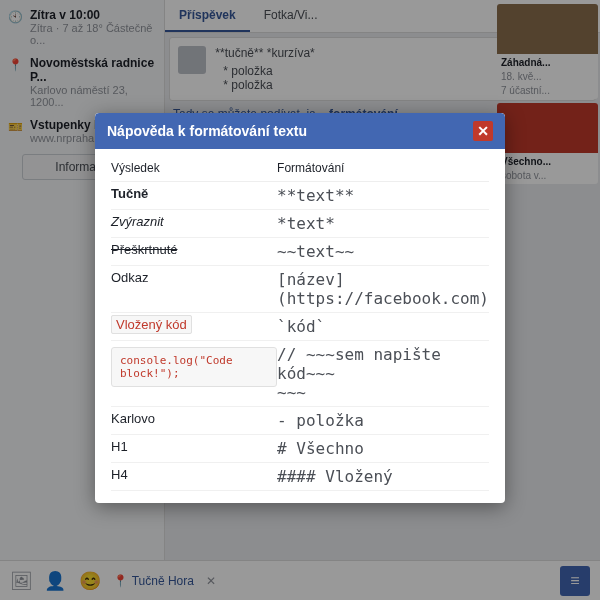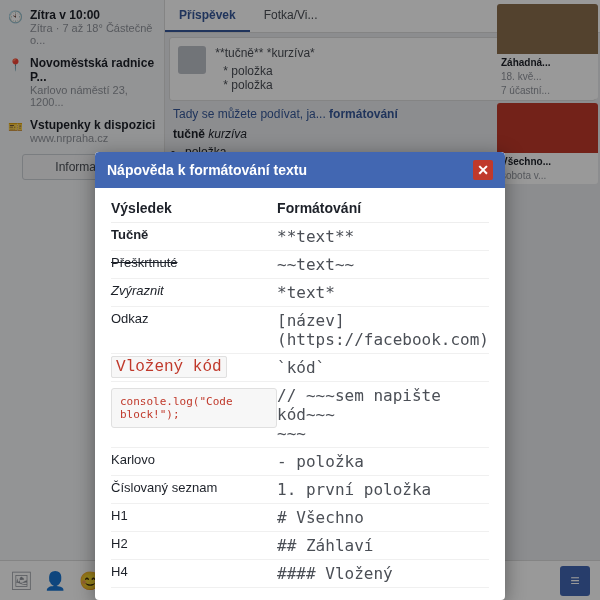--- a/index.html
+++ b/index.html
@@ -225,21 +225,21 @@
 
     
     .modal-overlay {
       position: absolute;
       top: 0; left: 0;
       width: 600px;
       height: 600px;
       background: rgba(0,0,0,0.4);
       z-index: 10;
       display: flex;
-      align-items: flex-end;
+      align-items: center;
       justify-content: center;
       padding-top: 15px;
     }
 
     
     .modal {
       background: #fff;
       border-radius: 4px;
       width: 410px;
       max-height: 570px;
@@ -272,22 +272,22 @@
     }
     .modal-body {
       padding: 12px 16px;
     }
     .modal-table {
       width: 100%;
       border-collapse: collapse;
     }
     .modal-table th {
       text-align: left;
-      font-size: 14px;
-      font-weight: bold;
+      font-size: 12px;
+      font-weight: normal;
       color: #1d2129;
       padding-bottom: 6px;
       border-bottom: 1px solid #eee;
       margin-top: 34px;
     }
     .modal-table td {
       padding: 4px 0;
       font-size: 13px;
       vertical-align: top;
     }
@@ -299,22 +299,22 @@
       color: #4b4f56;
       font-family: monospace;
       font-size: 16px;
     }
 
     .code-inline {
       background: #f7f7f7;
       border: 1px solid #e0e0e0;
       border-radius: 2px;
       padding: 1px 4px;
-      font-family: Liberation Mono, monospace;
-      font-size: 16px;
+      font-family: Liberation Sans, sans-serif;
+      font-size: 13px;
       color: #c0392b;
     }
     .code-block {
       background: #f7f7f7;
       border: 1px solid #e0e0e0;
       border-radius: 3px;
       padding: 6px 8px;
       font-family: monospace;
       font-size: 11px;
       color: #c0392b;
@@ -429,58 +429,50 @@
             <th>Výsledek</th>
             <th>Formátování</th>
           </tr>
         </thead>
         <tbody id="modal-rows">
         <tr class="row-divider">
               <td><b>Tučně</b></td>
               <td class="format-mono">**text**</td>
             </tr>
             <tr class="row-divider">
+              <td><i>Zvýraznit</i></td>
+              <td class="format-mono">*text*</td>
+            </tr>
+            <tr class="row-divider">
               <td><s>Přeškrtnuté</s></td>
               <td class="format-mono">~~text~~</td>
-            </tr>
-            <tr class="row-divider">
-              <td><i>Zvýraznit</i></td>
-              <td class="format-mono">*text*</td>
             </tr>
             <tr class="row-divider">
               <td>Odkaz</td>
               <td class="format-mono">[název](https://facebook.com)</td>
             </tr>
             <tr class="row-divider">
               <td><span class="code-inline">Vložený kód</span></td>
               <td class="format-mono">`kód`</td>
             </tr>
             <tr class="row-divider">
               <td>
                 <span class="code-block">console.log("Code block!");</span>
               </td>
               <td class="format-mono">// ~~~sem napište kód~~~<br>~~~</td>
             </tr>
             <tr class="row-divider">
               <td>Karlovo</td>
               <td class="format-mono">- položka</td>
             </tr>
             <tr class="row-divider">
-              <td>Číslovaný seznam</td>
-              <td class="format-mono">1. první položka</td>
-            </tr>
-            <tr class="row-divider">
               <td>H1</td>
               <td class="format-mono"># Všechno</td>
             </tr>
             <tr class="row-divider">
-              <td>H2</td>
-              <td class="format-mono">## Záhlaví</td>
-            </tr>
-            <tr class="row-divider">
               <td>H4</td>
               <td class="format-mono">#### Vložený</td>
             </tr>
           </tbody>
       </table>
     </div>
   </div>
 </div>
 
 </body></html>

